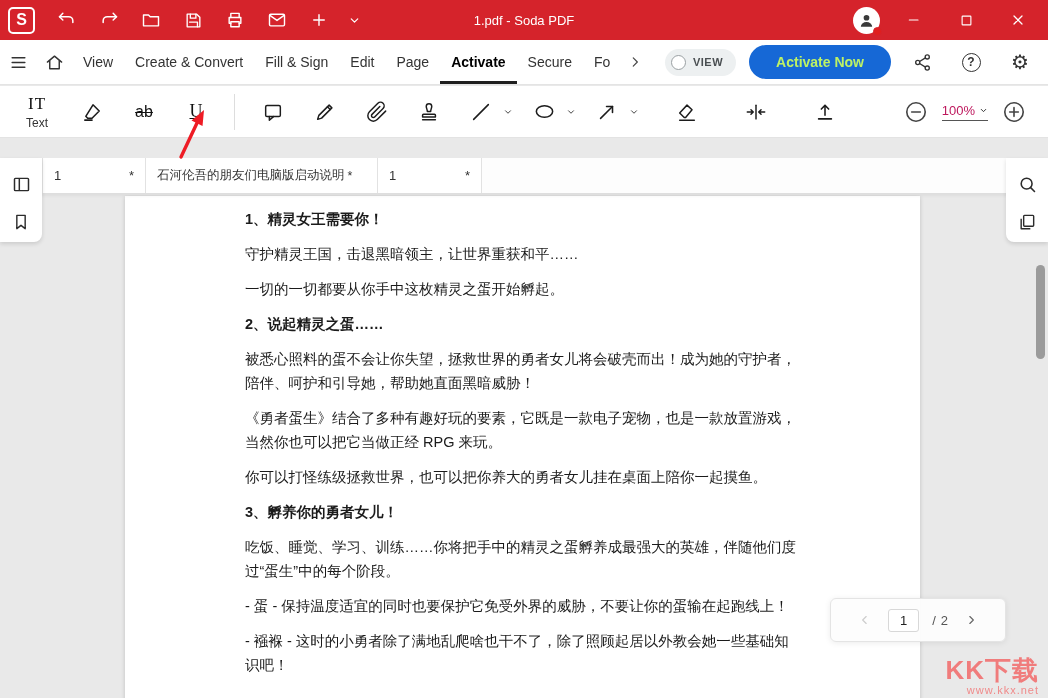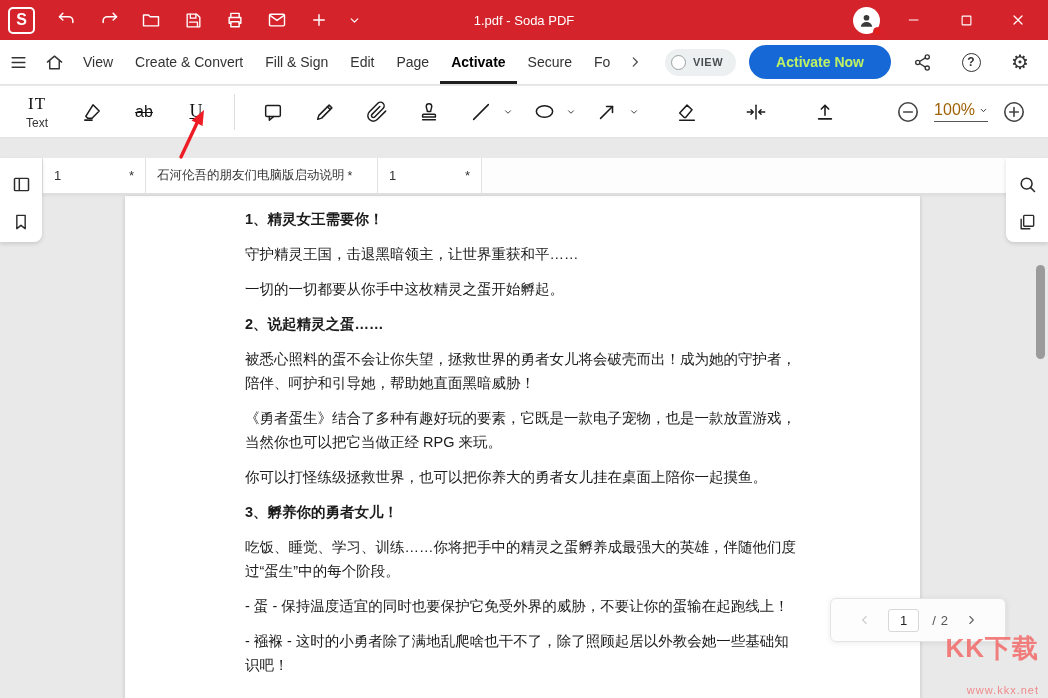--- a/index.html
+++ b/index.html
@@ -41,21 +41,21 @@
   .text-glyph { font-family:"Liberation Serif",serif; font-size:17px; color:#111; letter-spacing:1px; }
   .text-label { font-size:12px; color:#333; }
   .strike-glyph { font-size:16px; color:#111; text-decoration:line-through; }
   .underline-glyph { font-family:"Liberation Serif",serif; font-size:18px; color:#111; text-decoration:underline; }
   .tool-sep { width:1px; height:36px; background:#ddd; margin:0 7px; }
   .tool-group { display:flex; align-items:center; gap:1px; }
   .caret-sm { color:#444; }
   .gap-lg { margin-left:17px; }
   .zoom-group { margin-left:auto; display:flex; align-items:center; gap:13px; padding-right:8px; color:#333; }
   .zoom-pct { display:flex; align-items:center; gap:4px; border-bottom:1px solid #555; padding-bottom:2px; }
-  .zoom-pct span { font-size:16px; color:#a16207; }
+  .zoom-pct span { font-size:13px; color:#be185d; }
 
   
   .tabrow { position:absolute; top:158px; left:0; right:0; height:36px; background:#fdfdfd; border-bottom:1px solid #dedede; display:flex; align-items:stretch; padding:0 42px; box-shadow:0 2px 3px rgba(0,0,0,.05); z-index:15; }
   .doc-tab { display:flex; align-items:center; padding:0 11px; border-right:1px solid #e2e2e2; font-size:13px; color:#333; background:#fff; }
   .doc-tab:first-child { border-left:1px solid #e2e2e2; }
   .doc-tab.spread { width:104px; justify-content:space-between; }
   .doc-tab.active { width:232px; font-size:12.5px; }
   .doc-tab .dirty { color:#333; margin-left:3px; }
 
   
@@ -77,21 +77,21 @@
   .pager { position:absolute; left:830px; top:403px; width:176px; height:44px; background:rgba(253,253,253,.95); border:1px solid #e4e4e4; border-radius:6px; box-shadow:0 1px 6px rgba(0,0,0,.08); display:flex; align-items:center; justify-content:center; gap:13px; }
   .pager .chev { display:flex; align-items:center; justify-content:center; width:20px; height:20px; }
   .chev.disabled { color:#ccc; }
   .chev.enabled { color:#666; }
   .pager-current { font-size:13px; color:#222; border:1px solid #d8d8d8; border-radius:3px; padding:3px 11px; background:#fff; }
   .pager-total { font-size:13px; color:#555; display:flex; gap:5px; }
 
   
   .watermark { position:absolute; right:9px; bottom:2px; text-align:right; pointer-events:none; }
   .wm-title { font-size:26px; font-weight:800; color:#f26d6d; opacity:.88; line-height:1.05; letter-spacing:1px; }
-  .wm-url { font-size:11px; color:#f08a8a; letter-spacing:1px;margin-top:22px; }
+  .wm-url { font-size:11px; color:#f08a8a; letter-spacing:1px; }
 
   
   .anno-arrow { position:absolute; left:176px; top:104px; z-index:30; pointer-events:none; }
 </style>
 </head>
 <body>
 
 <div class="window">
 
   <div class="titlebar">

